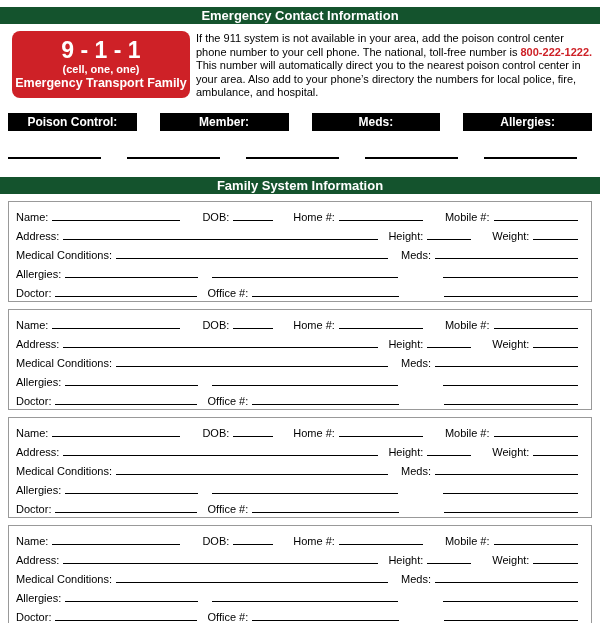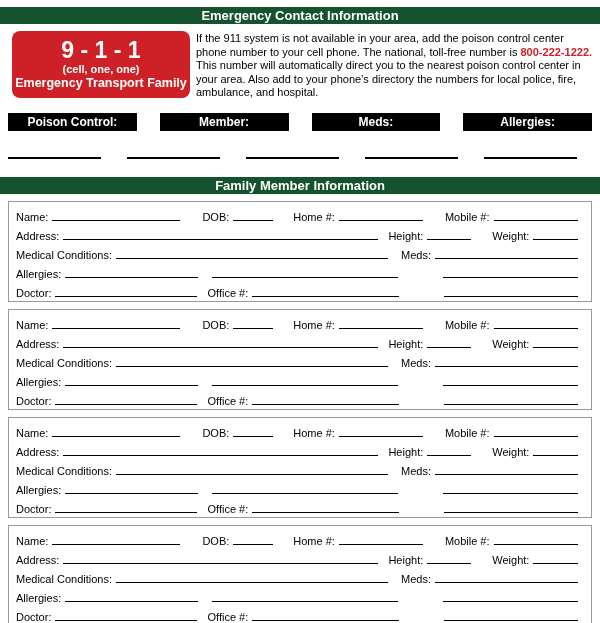--- a/index.html
+++ b/index.html
@@ -103,21 +103,21 @@
       <div class="bline"></div>
     </div>
   <div class="blank-col">
       <div class="bline"></div>
     </div>
   <div class="blank-col">
       <div class="bline"></div>
     </div>
 </div>
 
-<div class="bar family">Family Member Information</div>
+<div class="bar family">Family System Information</div>
 
 <div id="members">
   <div class="card">
     <div class="row">
       <span class="lbl">Name:</span>
       <span class="line w-name"></span>
       <span class="lbl">DOB:</span>
       <span class="line w-dob"></span>
       <span class="lbl">Home #:</span>
       <span class="line w-home"></span>

